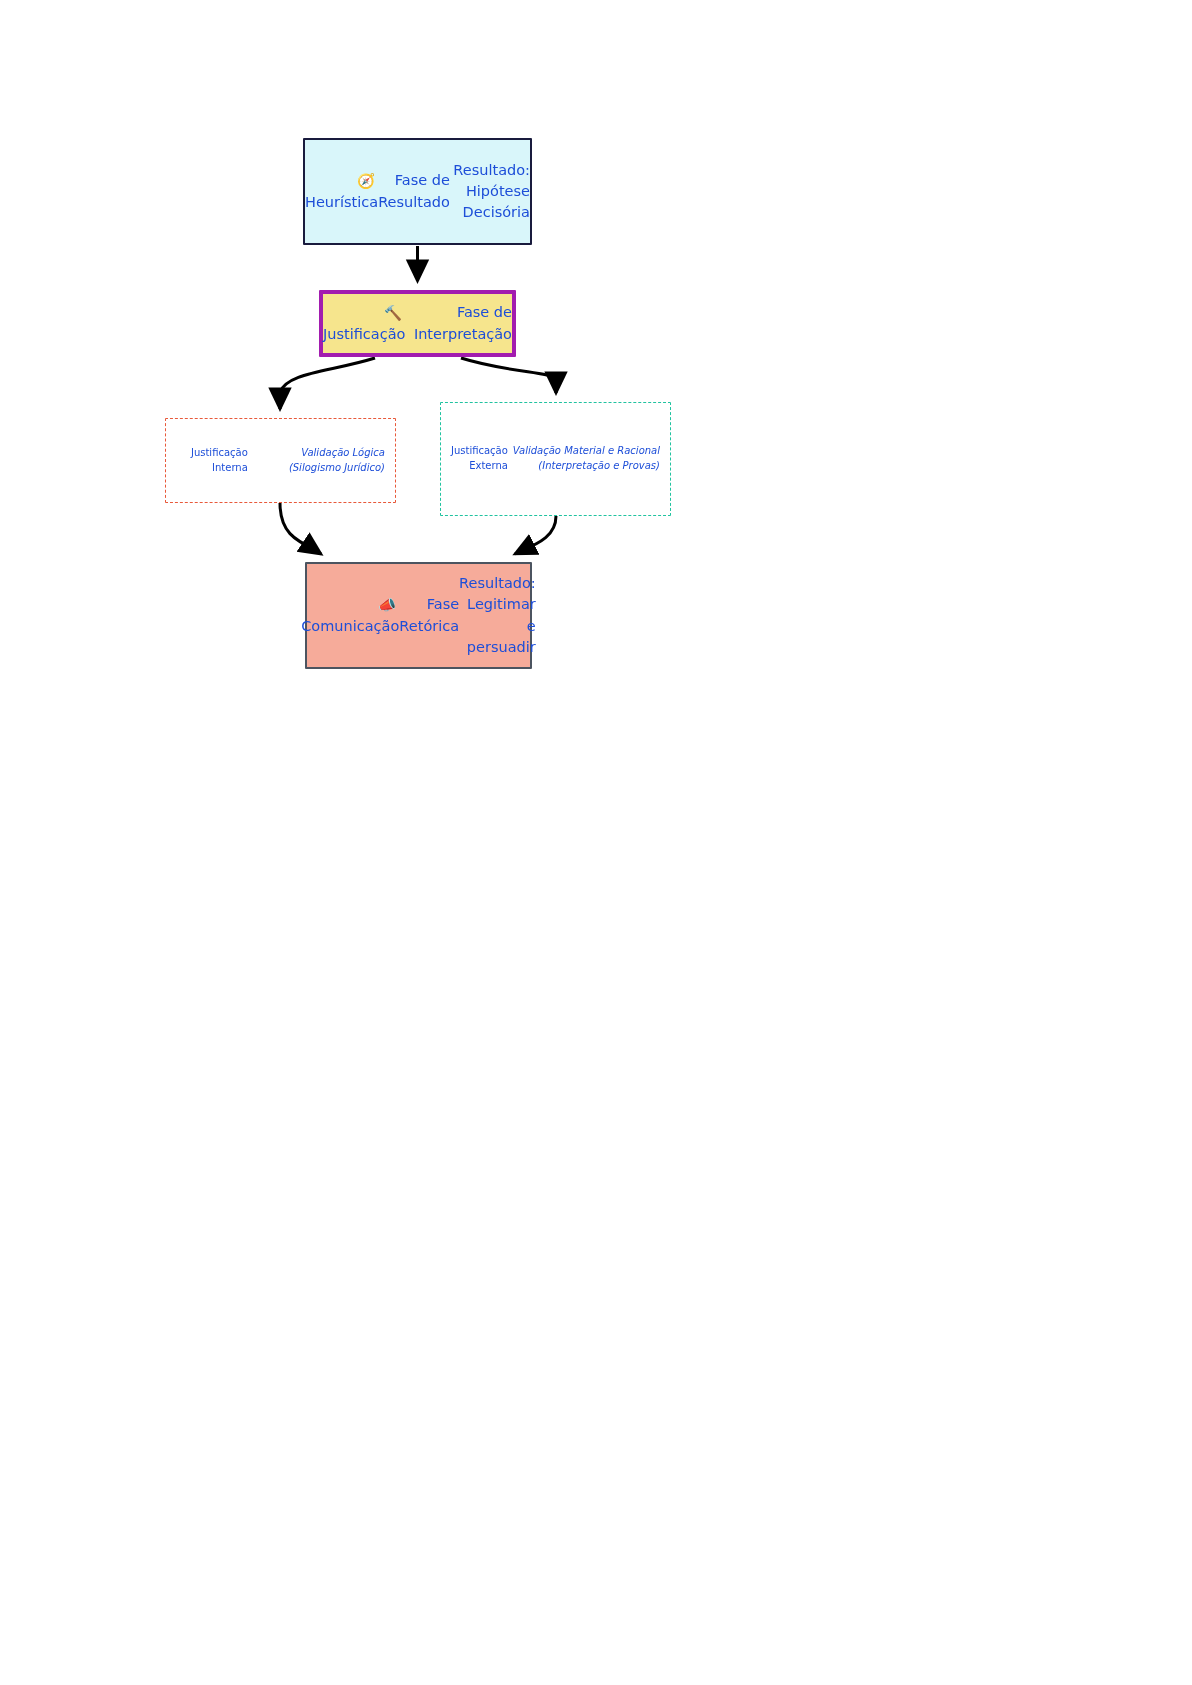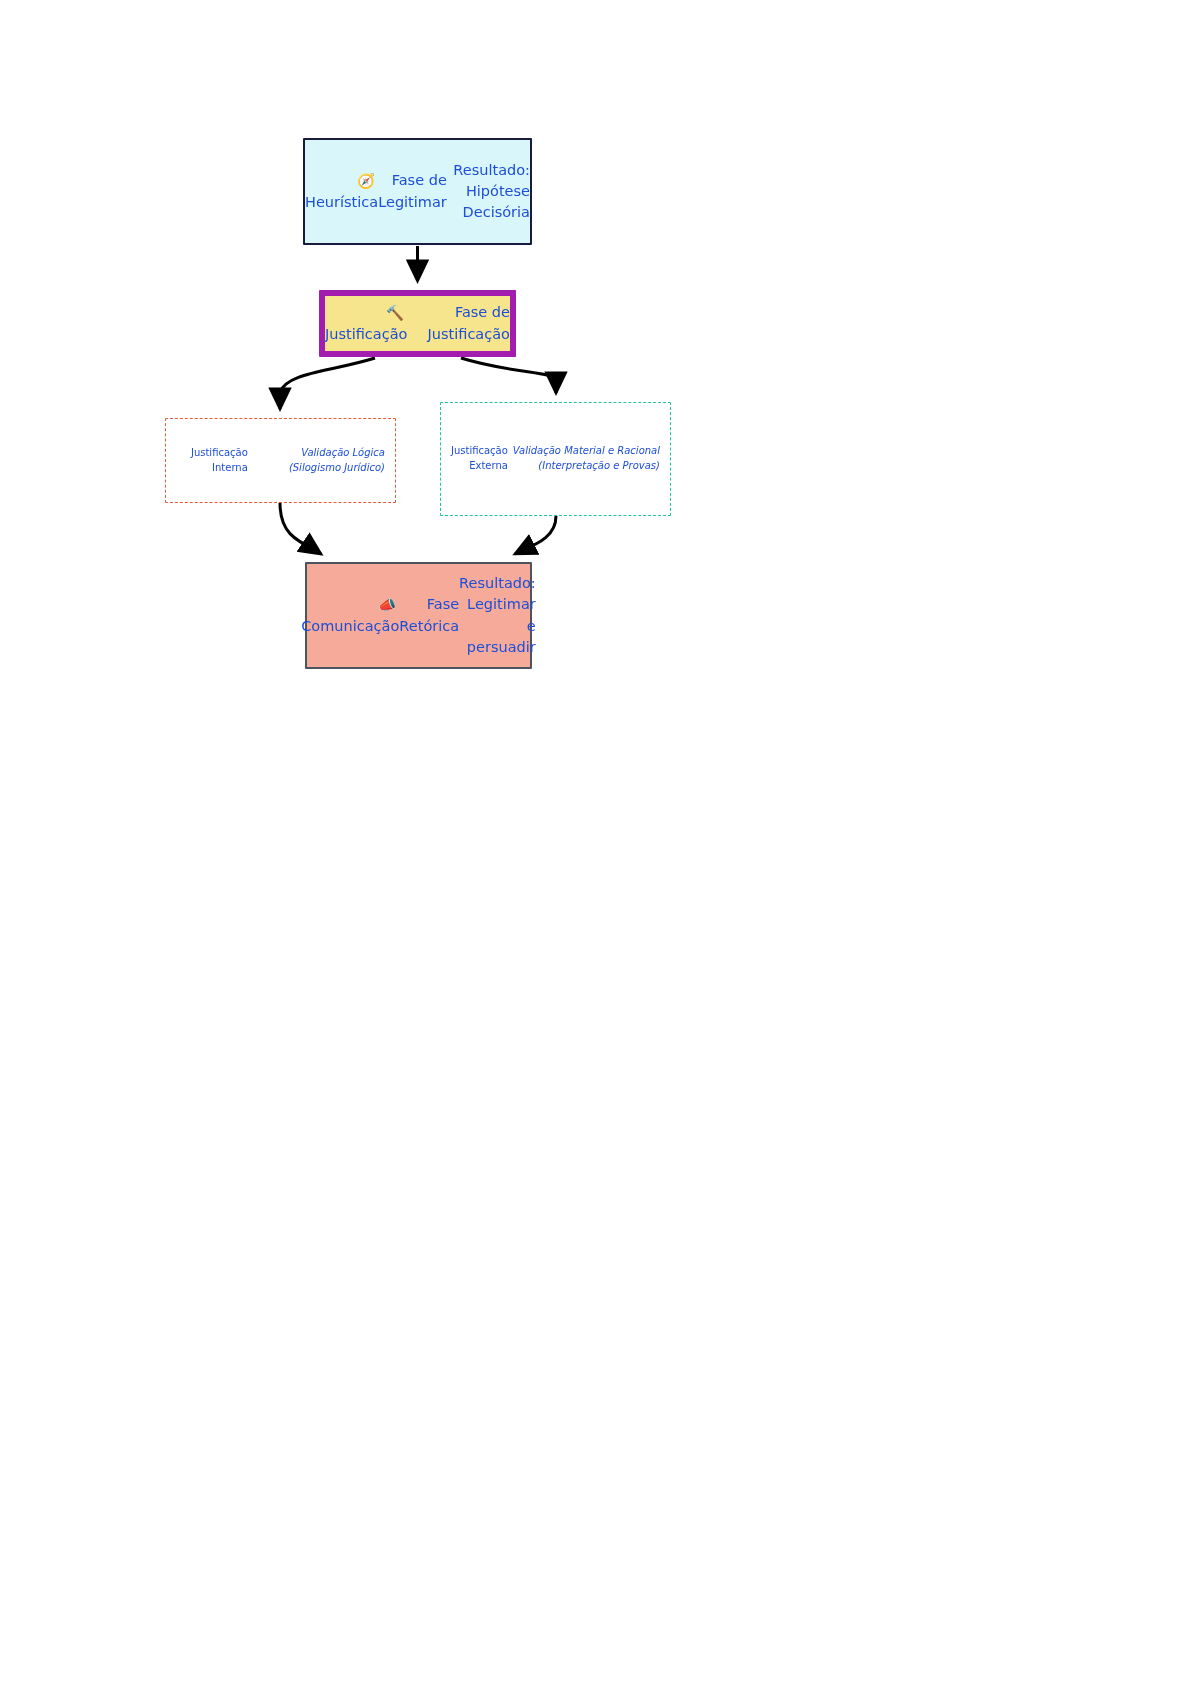--- a/index.html
+++ b/index.html
@@ -67,21 +67,21 @@
     background: #d9f6fa;
     border: 2px solid #191b3d;
     border-radius: 1px;
   }
   #node-justificacao {
     left: 319px;
     top: 290px;
     width: 197px;
     height: 67px;
     background: #f6e58d;
-    border: 6px solid #a21caf;
+    border: 4px solid #a21caf;
     border-radius: 1px;
   }
   #node-interna {
     left: 165px;
     top: 418px;
     width: 231px;
     height: 85px;
     background: #ffffff;
     border: 1.6px dashed #e8593a;
     border-radius: 1px;
@@ -132,32 +132,32 @@
 
     <path d="M280,503 C280,532 295,540 315,550 L321,554" fill="none" stroke="#000000" stroke-width="3" marker-end="url(#arrowhead)"></path>
 
     <path d="M556,516 C556,535 540,543 521,551 L515,554" fill="none" stroke="#000000" stroke-width="3" marker-end="url(#arrowhead)"></path>
   </svg>
 
   <div class="node" id="node-heuristica">
     <span class="line">
       <span class="emoji">🧭</span><span>Heurística</span>
     </span>
-    <span class="line">Fase de Legitimar</span>
+    <span class="line">Fase de Resultado</span>
     <span class="line">
       <b>Resultado:</b>
       <span>Hipótese Decisória</span>
     </span>
   </div>
 
   <div class="node" id="node-justificacao">
     <span class="line">
       <span class="emoji">🔨</span><span>Justificação</span>
     </span>
-    <span class="line">Fase de Justificação</span>
+    <span class="line">Fase de Interpretação</span>
   </div>
 
   <div class="node dashed" id="node-interna">
     <span class="line">Justificação Interna</span>
     <span class="line italic">Validação Lógica (Silogismo Jurídico)</span>
   </div>
 
   <div class="node dashed" id="node-externa">
     <span class="line">Justificação Externa</span>
     <span class="line italic">Validação Material e Racional (Interpretação e Provas)</span>

